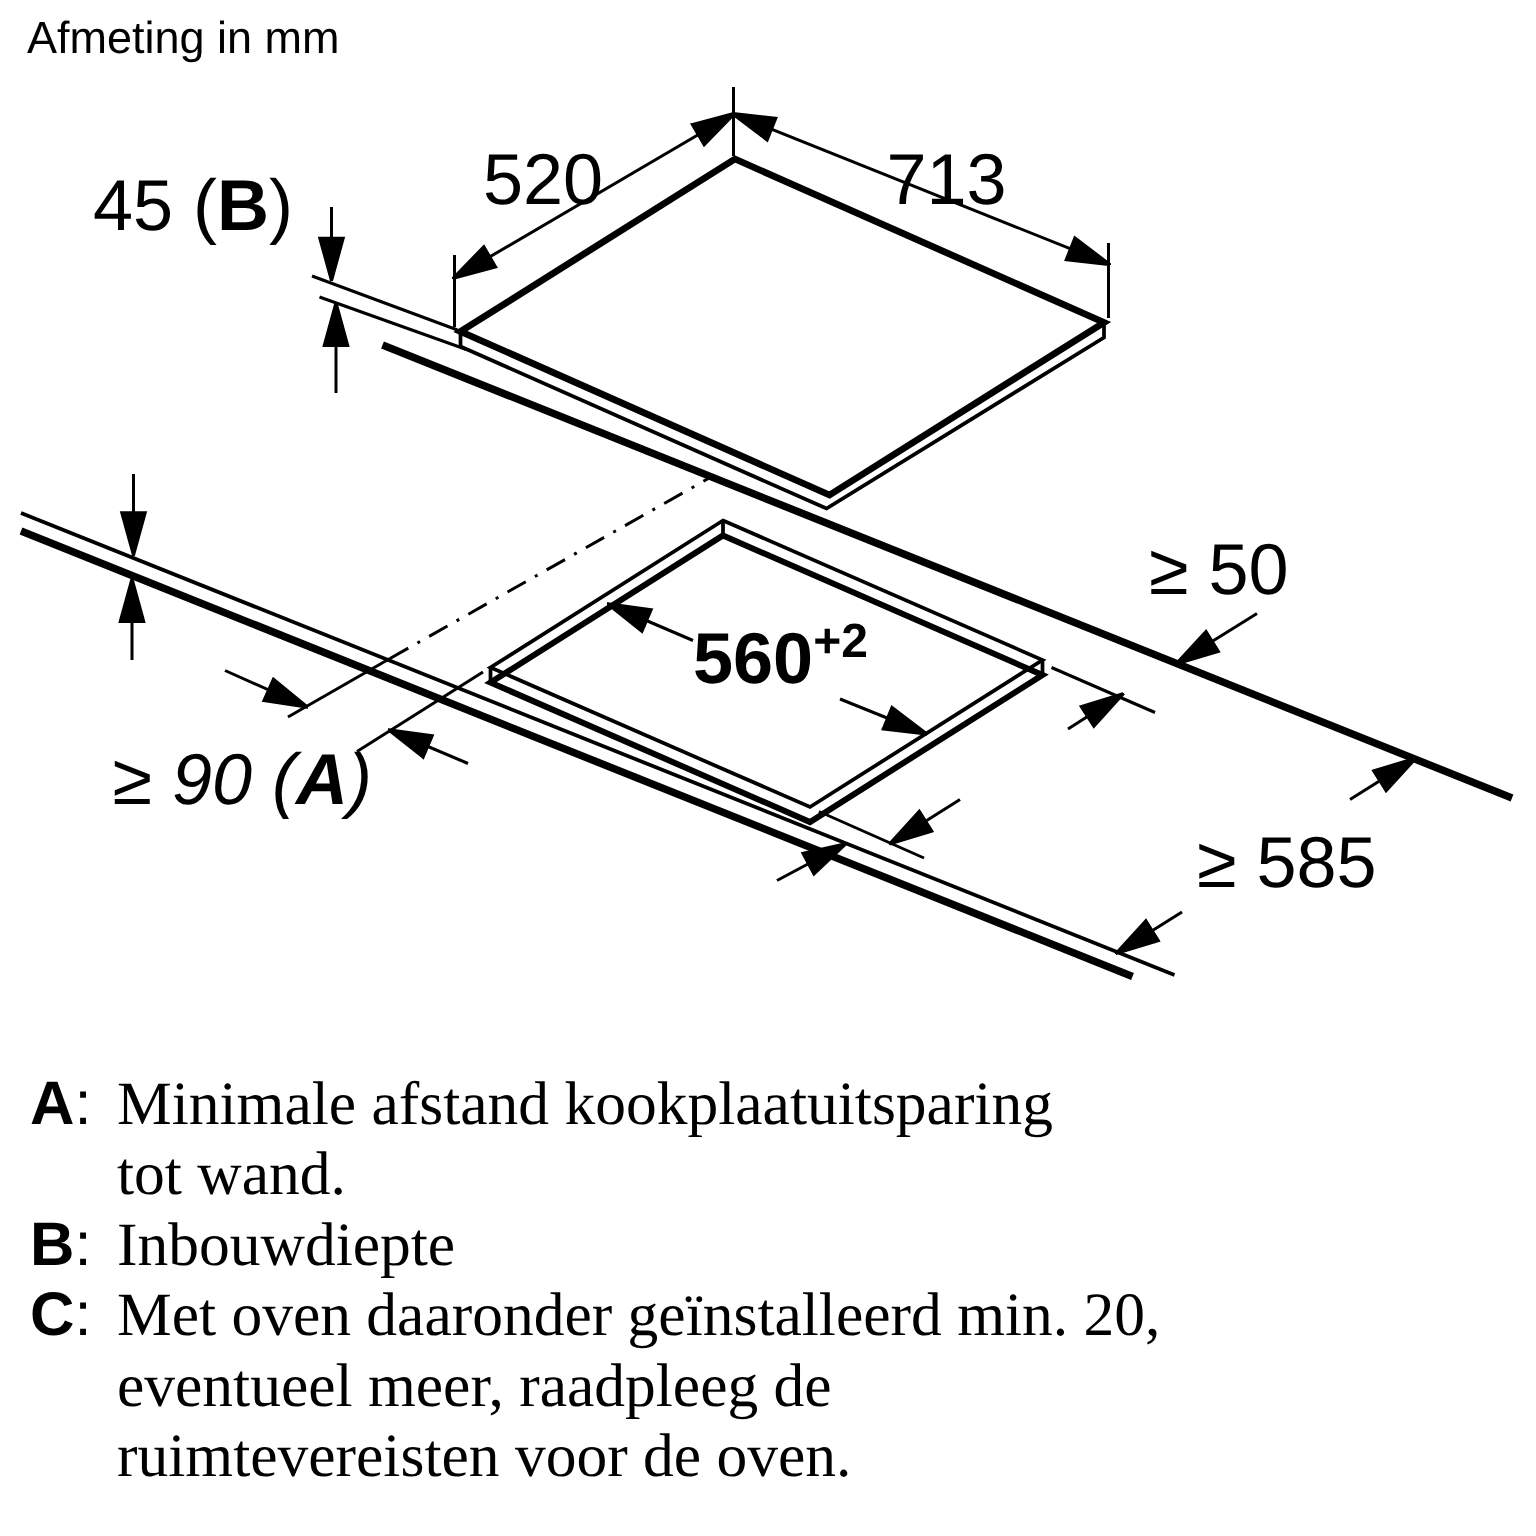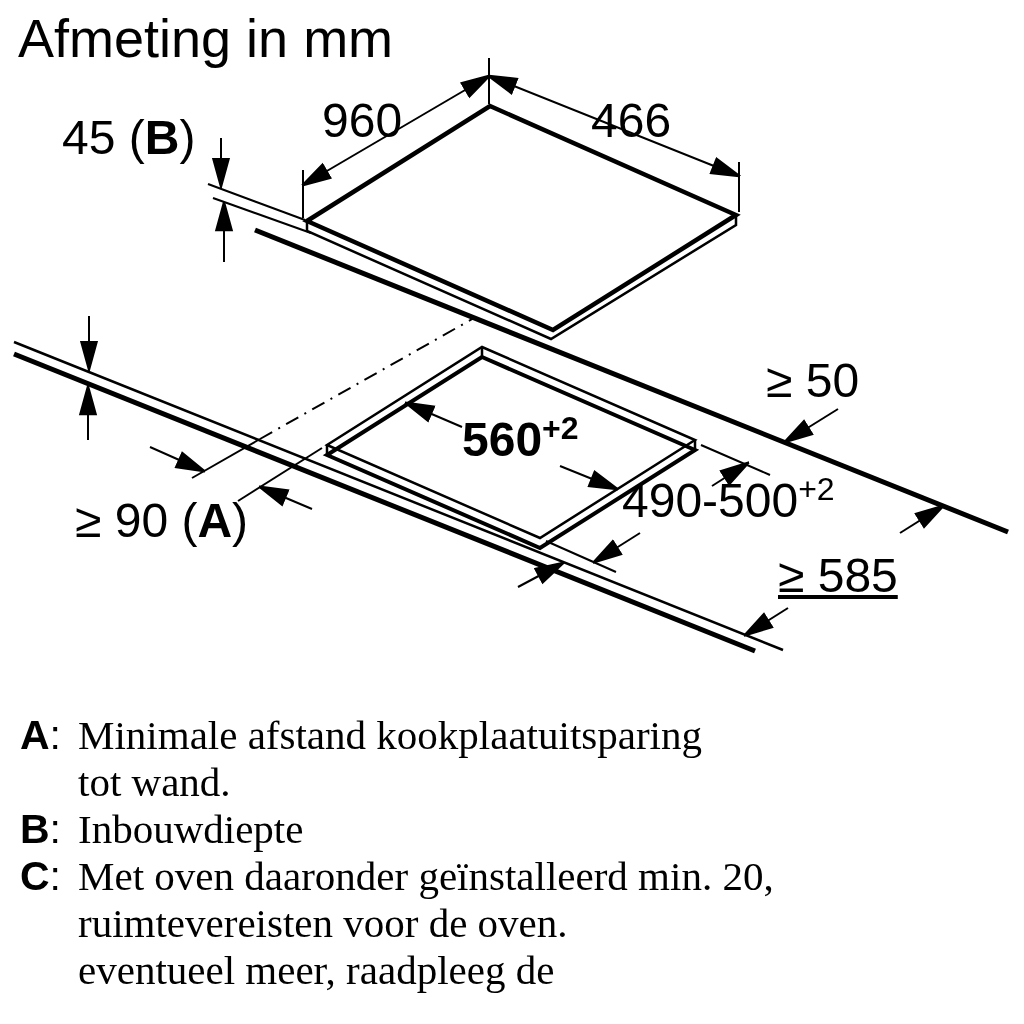--- a/index.html
+++ b/index.html
@@ -2,21 +2,21 @@
 <html><head>
 <meta charset="utf-8">
 <style>
   html,body{margin:0;padding:0;background:#fff;}
   #page{position:relative;width:1024px;height:1024px;background:#ffffff;overflow:hidden;
         font-family:"Liberation Sans", sans-serif;color:#000;}
   #drawing{position:absolute;left:0;top:0;}
   .dimlabel{position:absolute;font-size:48px;line-height:1.0;white-space:nowrap;color:#000;}
   .dimlabel b{font-weight:bold;}
   .sup{font-size:32px;vertical-align:super;line-height:0;}
-  #title{position:absolute;left:18px;top:10px;font-size:54px;line-height:1.05;white-space:nowrap;}
+  #title{position:absolute;left:18px;top:10px;font-size:30px;line-height:1.05;white-space:nowrap;}
   #legend{position:absolute;left:20px;top:712px;width:990px;font-size:41px;line-height:47px;}
   .lgi{position:relative;padding-left:58px;}
   .lg-letter{position:absolute;left:0;top:0;}
   .lg-letter b{font-weight:bold;}
   .lg-line{white-space:nowrap;font-family:Liberation Serif, serif;}
   svg line, svg path, svg polygon{stroke:#000;}
 </style>
 </head>
 <body>
 
@@ -80,64 +80,61 @@
       <line x1="712" y1="486" x2="748" y2="463" stroke-width="2" marker-end="url(#ah)"></line>
       <line x1="640" y1="533" x2="594" y2="562" stroke-width="2" marker-end="url(#ah)"></line>
       <line x1="788" y1="608" x2="745" y2="635" stroke-width="2" marker-end="url(#ah)"></line>
       <line x1="900" y1="533" x2="943" y2="506" stroke-width="2" marker-end="url(#ah)"></line>
     </g>
   </svg>
 
   <div id="title">Afmeting in mm</div>
 
   <div class="dimlabel" style="left:322px;top:97px;">
-    <span>960</span>
+    <span>520</span>
   </div>
 
   <div class="dimlabel" style="left:591px;top:97px;">
-    <span>466</span>
+    <span>713</span>
   </div>
 
   <div class="dimlabel" style="left:62px;top:114px;">
     <span>45 (</span><b>B</b><span>)</span>
   </div>
 
 
-  <div class="dimlabel" style="left:75px;top:497px;">
+  <div class="dimlabel" style="left:75px;top:497px;font-style:italic;">
     <span>≥ 90 (</span><b>A</b><span>)</span>
   </div>
 
   <div class="dimlabel" style="left:462px;top:416px;font-weight:bold;">
     <span>560</span><span class="sup">+2</span>
   </div>
 
-  <div class="dimlabel" style="left:622px;top:477px;">
-    <span>490-500</span><span class="sup">+2</span>
-  </div>
 
 
   <div class="dimlabel" style="left:766px;top:357px;">
     <span>≥ 50</span>
   </div>
 
-  <div class="dimlabel" style="left:778px;top:552px;text-decoration:underline;">
+  <div class="dimlabel" style="left:798px;top:552px;">
     <span>≥ 585</span>
   </div>
 
   <div id="legend">
     <div class="lgi">
       <span class="lg-letter"><b>A</b><span>:</span></span>
       <div class="lg-line">Minimale afstand kookplaatuitsparing</div>
       <div class="lg-line">tot wand.</div>
     </div>
     <div class="lgi">
       <span class="lg-letter"><b>B</b><span>:</span></span>
       <div class="lg-line">Inbouwdiepte</div>
     </div>
     <div class="lgi">
       <span class="lg-letter"><b>C</b><span>:</span></span>
       <div class="lg-line">Met oven daaronder geïnstalleerd min. 20,</div>
+      <div class="lg-line">eventueel meer, raadpleeg de</div>
       <div class="lg-line">ruimtevereisten voor de oven.</div>
-      <div class="lg-line">eventueel meer, raadpleeg de</div>
     </div>
   </div>
 
 </div>
 
 </body></html>

